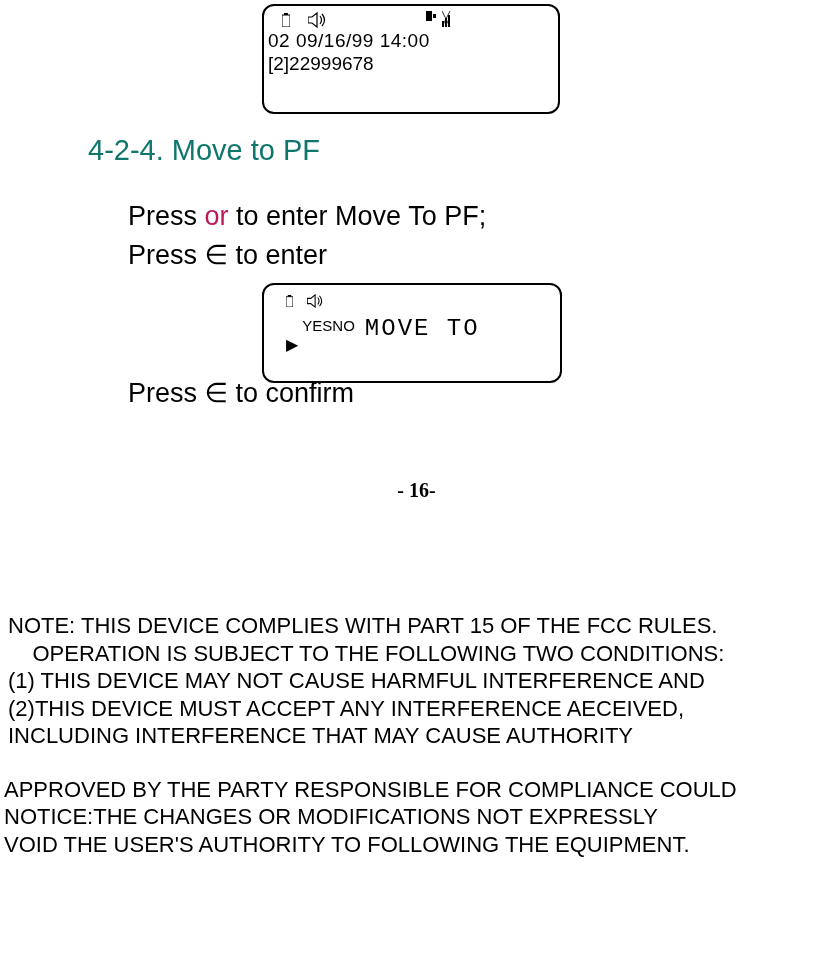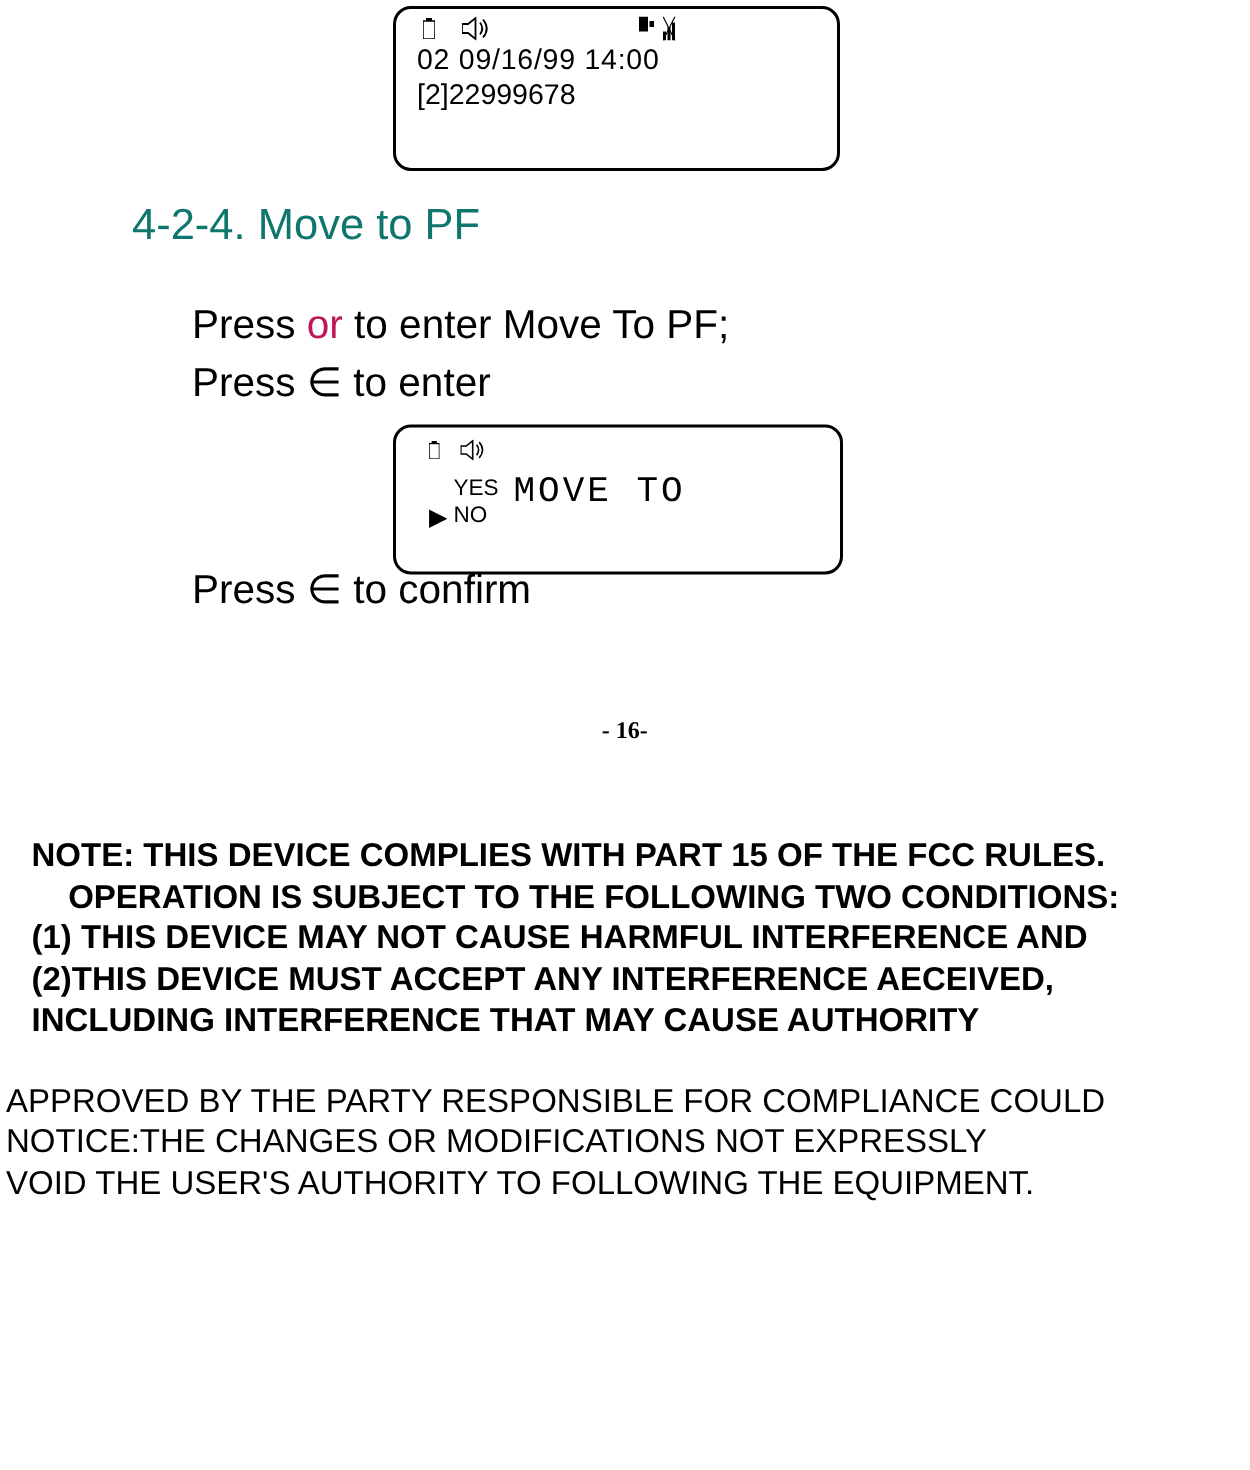--- a/index.html
+++ b/index.html
@@ -32,21 +32,21 @@
       padding: 4px 8px 2px 18px;
       gap: 18px;
     }
     .signal-block {
       margin-left: 80px;
       display: flex;
       align-items: center;
       gap: 2px;
     }
     .screen1-text {
-      padding: 0 14px;
+      padding: 0 4px;
       font-size: 19px;
       line-height: 1.2;
     }
     .line1 {
       letter-spacing: 0.5px;
     }
     .section-title {
       color: #0f766e;
       font-size: 29px;
       margin-left: 88px;
@@ -77,51 +77,50 @@
       padding-left: 22px;
       margin-top: 4px;
     }
     .arrow {
       font-size: 16px;
       margin-top: 20px;
       margin-right: 4px;
     }
     .yes-no {
       display: flex;
-      flex-direction: column;
+      flex-direction: row;
       font-size: 15px;
       line-height: 1.2;
       margin-top: 2px;
     }
     .move-to {
       font-family: 'Courier New', monospace;
       font-size: 24px;
       letter-spacing: 2px;
       margin-left: 10px;
       margin-top: 0px;
       text-align: center;
     }
     .press-confirm {
       margin-left: 128px;
       margin-top: -6px;
       font-size: 27px;
     }
     .page-num {
       text-align: center;
       font-family: 'Times New Roman', serif;
-      font-size: 16px;
+      font-size: 20px;
       font-weight: bold;
       margin-top: 70px;
     }
     .note-block {
-      margin-top: 59px;
+      margin-top: 110px;
       font-size: 22px;
       line-height: 1.25;
-      padding: 0 21px;
-      font-weight: bold;
+      padding: 0 8px;
     }
     .notice-block {
       margin-top: 26px;
       font-size: 22px;
       line-height: 1.25;
       padding: 0 4px;
     }
     svg {
       display: inline-block;
       vertical-align: middle;

